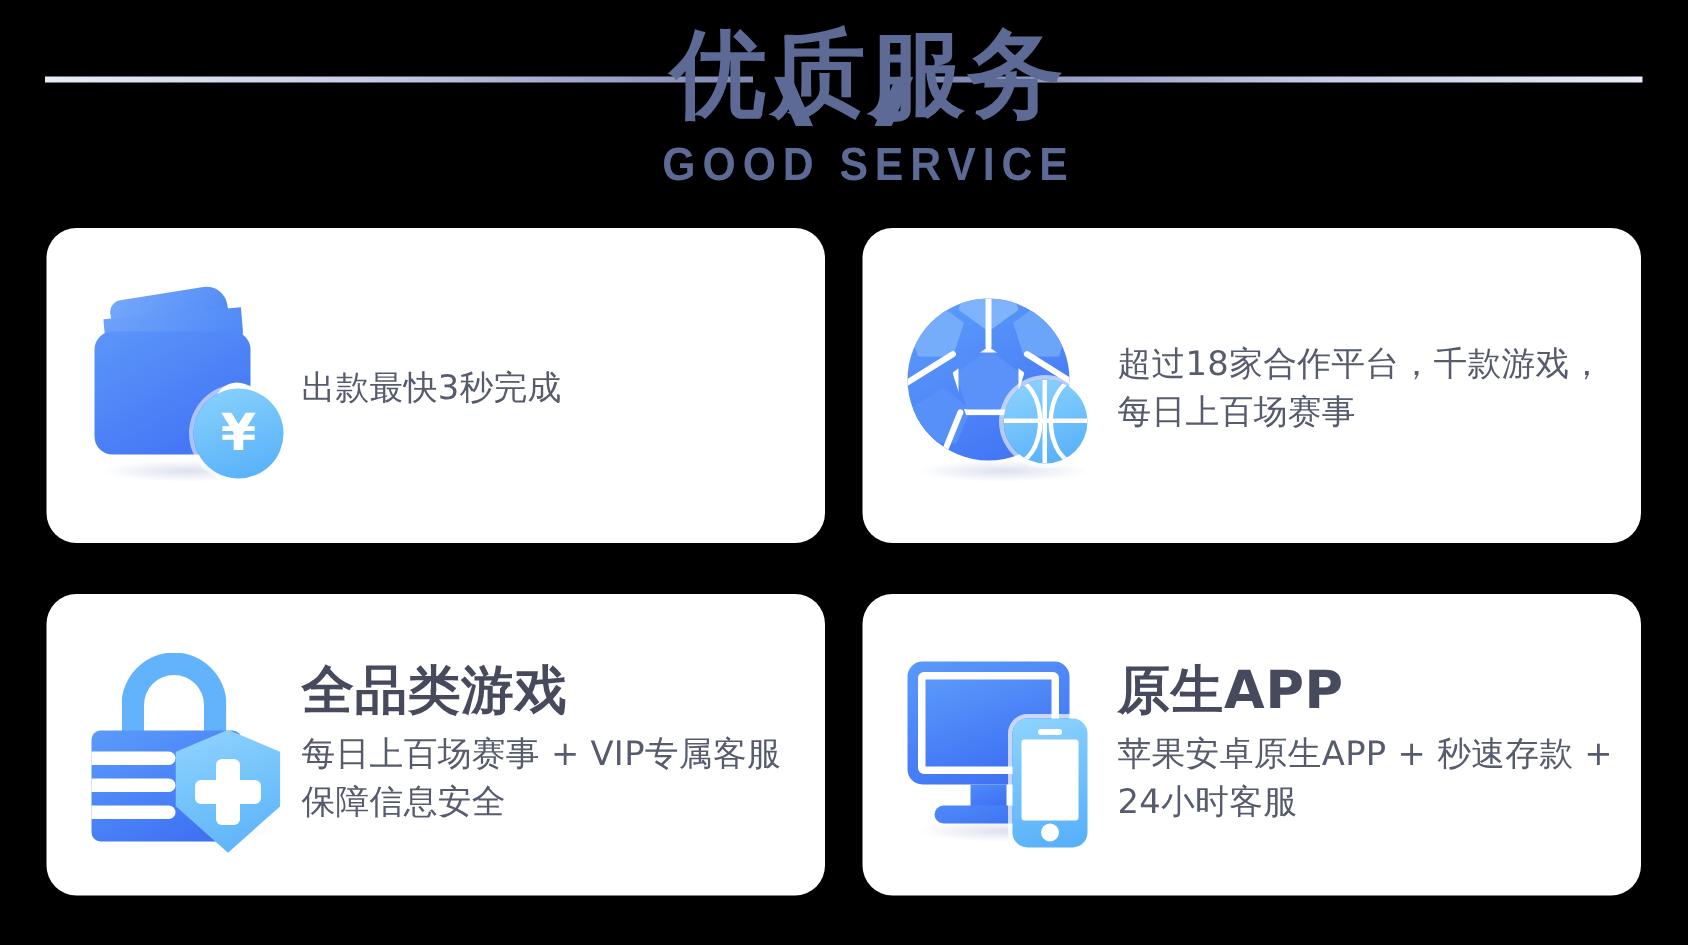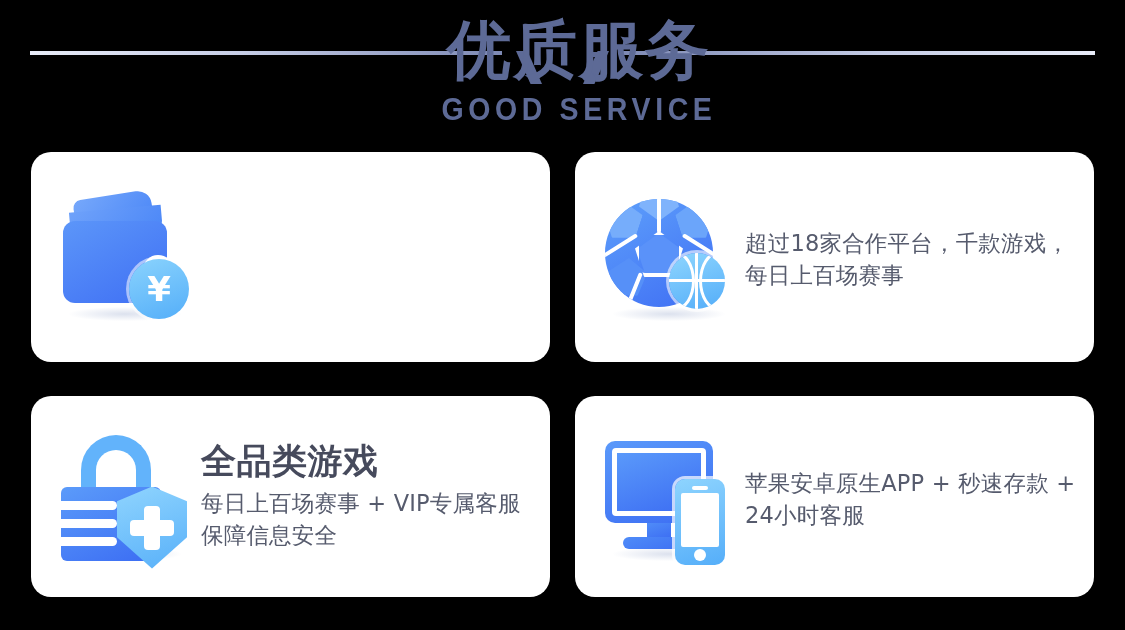--- a/index.html
+++ b/index.html
@@ -400,20 +400,21 @@
         <div class="shadow-blob"></div>
         <div class="w-flap"></div>
         <div class="w-body"></div>
         <div class="w-clasp"></div>
         <div class="w-coin">
           <span>¥</span>
         </div>
       </div>
     </div>
     <div class="card-text">
+      <div class="card-desc">出款最快3秒完成</div>
     </div>
   </div>
 
   <div class="card">
     <div class="card-icon">
       <div class="ico">
         <div class="shadow-blob"></div>
         <div class="s-ball">
           <div class="s-pent t"></div>
           <div class="s-pent tl"></div>
@@ -471,17 +472,18 @@
         <div class="m-neck"></div>
         <div class="m-base"></div>
         <div class="p-phone">
           <div class="p-speaker"></div>
           <div class="p-screen"></div>
           <div class="p-home"></div>
         </div>
       </div>
     </div>
     <div class="card-text">
+      <div class="card-title">原生APP</div>
       <div class="card-desc">苹果安卓原生APP + 秒速存款 + 24小时客服</div>
     </div>
   </div>
 
 </div>
 
 </body></html>

